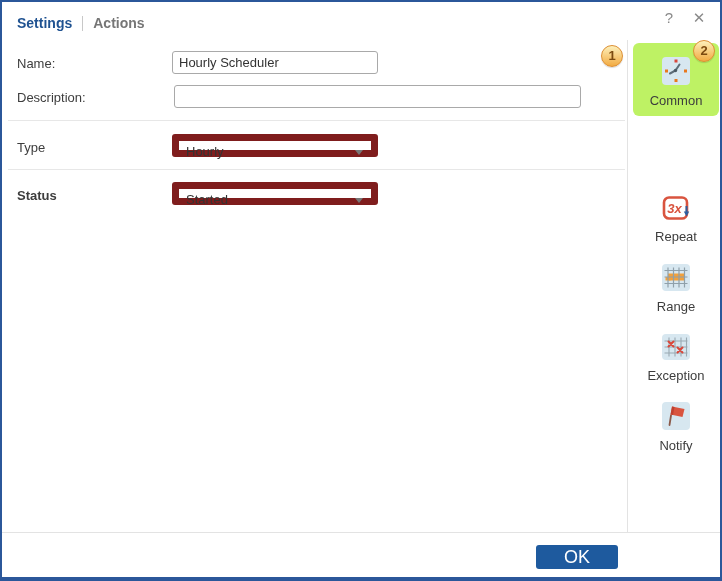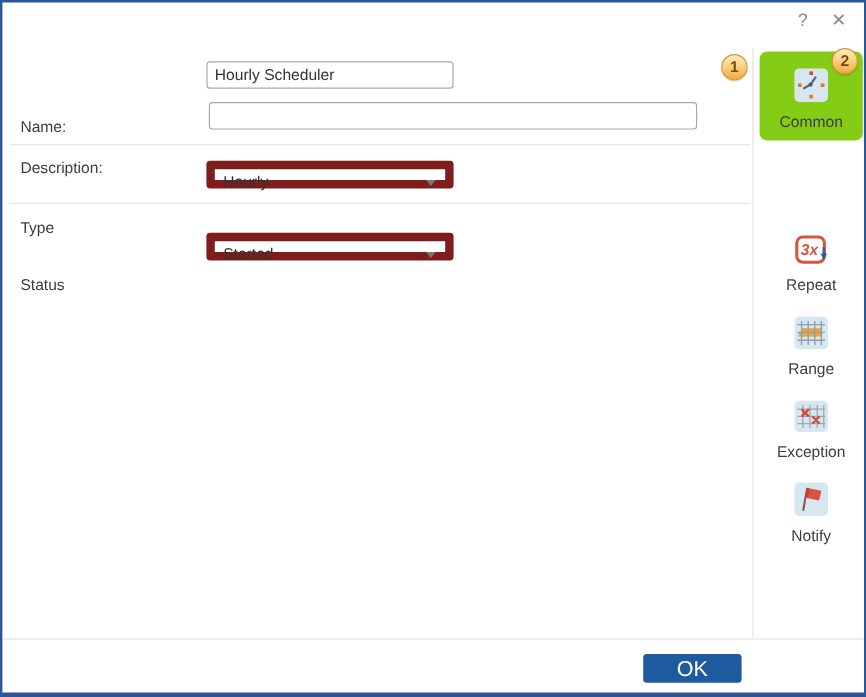--- a/index.html
+++ b/index.html
@@ -10,72 +10,77 @@
   }
   
   .tabbar{position:absolute;left:15px;top:10px;height:22px;display:flex;align-items:center;}
   .tab{font-size:14px;font-weight:bold;color:#767676;cursor:pointer;}
   .tab.active{color:#1f5291;}
   .tab-sep{width:1px;height:15px;background:#c8c8c8;margin:0 10px;}
   .winbtn{position:absolute;top:7px;font-size:15px;color:#8a8a8a;cursor:pointer;line-height:18px;text-align:center;width:18px;}
   .winbtn.help{left:658px;}
   .winbtn.close{left:688px;}
   
-  .flabel{position:absolute;left:15px;font-size:13px;color:#3d3d3d;margin-top:42px;}
+  .flabel{position:absolute;left:15px;font-size:13px;color:#3d3d3d;}
   .tinput{position:absolute;height:23px;border:1px solid #a9a9a9;border-radius:3px;
           padding:0 6px;font-size:13px;color:#333;outline:none;background:#fff;}
   .combo{position:absolute;height:23px;border:7px solid #7f1d1d;border-radius:3px;background:#fff;
          font-size:13px;color:#333;line-height:21px;padding-left:7px;cursor:pointer;}
   .caret{position:absolute;right:8px;top:9px;width:0;height:0;
          border-left:4px solid transparent;border-right:4px solid transparent;border-top:5px solid #777;}
   .hr{position:absolute;left:6px;width:617px;height:1px;background:#e7e7e7;}
   
   .badge{position:absolute;width:22px;height:22px;border-radius:50%;
          background:linear-gradient(#fdf0bb,#f2ab43);border:1px solid #dd8f33;
          color:#7c4a10;font-size:13px;font-weight:bold;text-align:center;line-height:20px;
          box-shadow:0 1px 1px rgba(0,0,0,.15);}
   
   .vdiv{position:absolute;left:625px;top:38px;width:1px;height:492px;background:#e3e3e3;}
   .side-item{position:absolute;left:628px;width:92px;display:flex;flex-direction:column;
              align-items:center;cursor:pointer;}
   .side-item .ilabel{font-size:13px;color:#3d3d3d;margin-top:3px;}
-  .side-item.selected{left:631px;width:86px;background:#84cc16;border-radius:6px;
+  .side-item.selected{left:631px;width:86px;background:#bef264;border-radius:6px;
                       padding:13px 0 8px 0;}
   
   .footdiv{position:absolute;left:0;top:530px;width:718px;height:1px;background:#e3e3e3;}
   .btn{position:absolute;top:543px;height:24px;border:none;border-radius:3px;font-size:18px;cursor:pointer;}
   .btn.ok{left:534px;width:82px;background:#1e5a9e;color:#ffffff;}
   .btn.cancel{left:626px;width:81px;background:#e3e3e3;color:#3d3d3d;border:1px solid #d6d6d6;}
 </style>
 </head>
 <body>
 
 <div class="dialog">
 
+  <div class="tabbar">
+    <span class="tab active">Settings</span>
+    <span class="tab-sep"></span>
+    <span class="tab">Actions</span>
+  </div>
   <span class="winbtn help">?</span>
   <span class="winbtn close">✕</span>
 
   <span class="flabel" style="top:54px;">Name:</span>
   <input class="tinput" style="left: 170px; top: 49px; width: 206px;" value="Hourly Scheduler">
 
   <span class="flabel" style="top:88px;">Description:</span>
   <input class="tinput" style="left: 172px; top: 83px; width: 407px;" value="">
 
   <div class="hr" style="top:118px;"></div>
 
   <span class="flabel" style="top:138px;">Type</span>
   <div class="combo" style="left:170px;top:132px;width:206px;">
     <span>Hourly</span>
     <span class="caret"></span>
   </div>
 
   <div class="hr" style="top:167px;"></div>
 
-  <span class="flabel" style="top:186px;">Status</span>
-  <div class="combo" style="left:170px;top:180px;width:206px;margin-top:12px;">
+  <span class="flabel" style="top:186px;font-weight:bold;">Status</span>
+  <div class="combo" style="left:170px;top:180px;width:206px;">
     <span>Started</span>
     <span class="caret"></span>
   </div>
 
   <span class="badge" style="left:599px;top:43px;">1</span>
   <span class="badge" style="left:691px;top:38px;z-index:3;">2</span>
 
   <div class="vdiv"></div>
 
   <div class="side-item selected" style="top:41px;">

